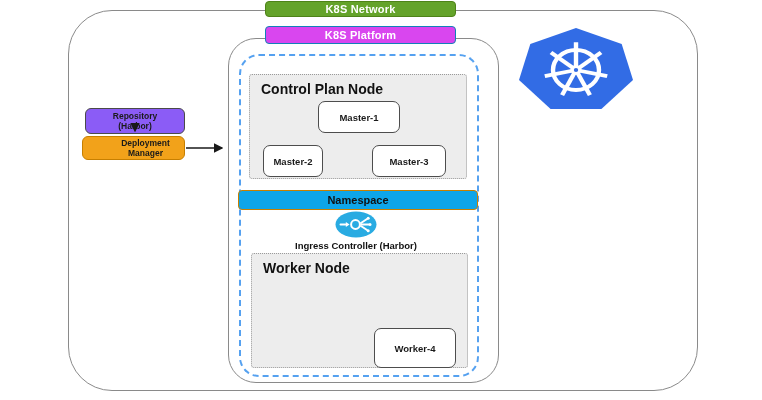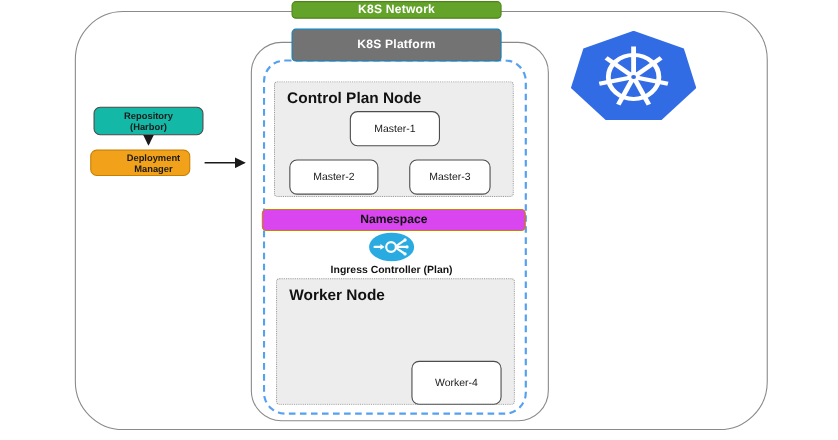--- a/index.html
+++ b/index.html
@@ -24,58 +24,58 @@
     border:2px dashed #55a1f0;border-radius:20px;
   }
 
   
   .banner{
     display:flex;align-items:center;justify-content:center;
     font-weight:bold;font-size:11px;color:#ffffff;letter-spacing:.2px;
     border-radius:4px;
   }
   .banner-network{left:265px;top:1px;width:191px;height:16px;background:#64a32a;border:1.4px solid #4e8318;}
-  .banner-platform{left:265px;top:26px;width:191px;height:30px;background:#737373;border:1.4px solid #1280b8;}
+  .banner-platform{left:265px;top:26px;width:191px;height:18px;background:#d946ef;border:1.4px solid #1280b8;}
 
   
   .pipeline-box{
     display:flex;align-items:center;justify-content:center;text-align:center;
     font-weight:bold;font-size:8.5px;line-height:1.2;color:#1a1a1a;
     border-radius:6px;white-space:pre-line;
   }
-  .repo-box{left:85px;top:97px;width:100px;height:26px;background:#14b8a6;border:1.3px solid #4a4a4a;}
-  .dm-box{left:82px;top:136px;width:91px;height:24px;background:#f2a21a;border:1.3px solid #c77f00;padding-left:24px;}
+  .repo-box{left:85px;top:108px;width:100px;height:26px;background:#8b5cf6;border:1.3px solid #4a4a4a;}
+  .dm-box{left:82px;top:136px;width:103px;height:24px;background:#f2a21a;border:1.3px solid #c77f00;padding-left:24px;}
 
   
   .node-panel{background:#ededed;border:1.4px dotted #9a9a9a;border-radius:3px;}
   .cp-panel{left:249px;top:74px;width:218px;height:105px;}
   .worker-panel{left:251px;top:253px;width:217px;height:115px;}
   .panel-title{font-weight:bold;font-size:14px;color:#111111;}
   .cp-title{left:261px;top:81px;}
   .worker-title{left:263px;top:260px;}
 
   
   .node-box{
     display:flex;align-items:center;justify-content:center;
     background:#ffffff;border:1.3px solid #4d4d4d;border-radius:7px;
-    font-weight:normal;font-size:9.5px;color:#1a1a1a;
+    font-weight:bold;font-size:9.5px;color:#1a1a1a;
   }
   .m1{left:318px;top:101px;width:82px;height:32px;}
-  .m2{left:263px;top:145px;width:81px;height:32px;}
+  .m2{left:263px;top:145px;width:60px;height:32px;}
   .m3{left:372px;top:145px;width:74px;height:32px;}
   .w1{left:262px;top:281px;width:81px;height:32px;}
   .w2{left:374px;top:281px;width:82px;height:32px;}
   .w3{left:262px;top:328px;width:81px;height:32px;}
   .w4{left:374px;top:328px;width:82px;height:40px;}
 
   
   .namespace-banner{
     left:238px;top:190px;width:240px;height:20px;
     display:flex;align-items:center;justify-content:center;
-    background:#d946ef;border:1.5px solid #c77f00;border-radius:4px;
+    background:#0ea5e9;border:1.5px solid #c77f00;border-radius:4px;
     font-weight:bold;font-size:11px;color:#111111;
   }
 
   
   .ingress-icon{left:335px;top:211px;width:42px;height:27px;}
   .ingress-label{
     left:256px;top:240px;width:200px;text-align:center;
     font-weight:bold;font-size:9.5px;color:#111111;
   }
 
@@ -118,21 +118,21 @@
       <line x1="26.5" y1="13.5" x2="33.5" y2="13.5"></line>
       <line x1="26" y1="15" x2="32" y2="19"></line>
     </g>
     <g fill="#ffffff">
       <polygon points="10.8,10.9 14.6,13.5 10.8,16.1"></polygon>
       <circle cx="33.2" cy="7.2" r="1.5"></circle>
       <circle cx="35" cy="13.5" r="1.5"></circle>
       <circle cx="33.2" cy="19.8" r="1.5"></circle>
     </g>
   </svg>
-  <div class="abs ingress-label">Ingress Controller (Plan)</div>
+  <div class="abs ingress-label">Ingress Controller (Harbor)</div>
 
   <div class="abs node-panel worker-panel"></div>
   <div class="abs panel-title worker-title">Worker Node</div>
   <div class="abs node-box w4">Worker-4</div>
 
   <svg class="abs k8s-logo" viewBox="0 0 114 81" aria-hidden="true">
     <polygon fill="#326ce5" points="57,0 102.7,16 114,52.1 82.4,81 31.6,81 0,52.1 11.3,16"></polygon>
     <g transform="translate(57,42) scale(1,0.87)">
       <g stroke="#ffffff" stroke-width="4.4" fill="none">
         <circle r="23"></circle>

